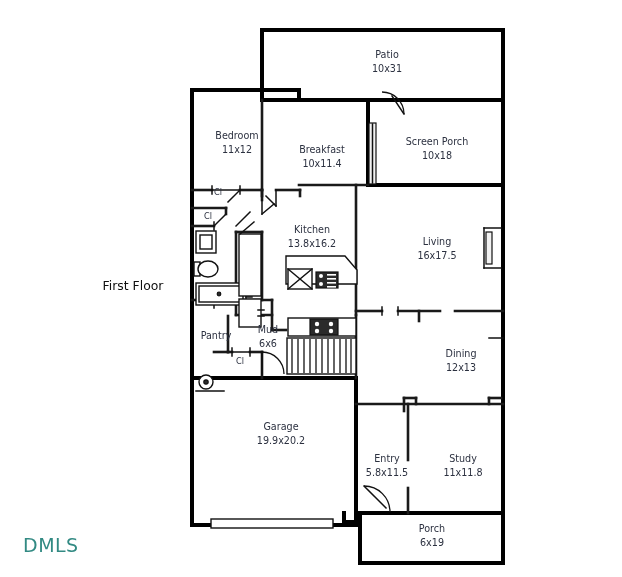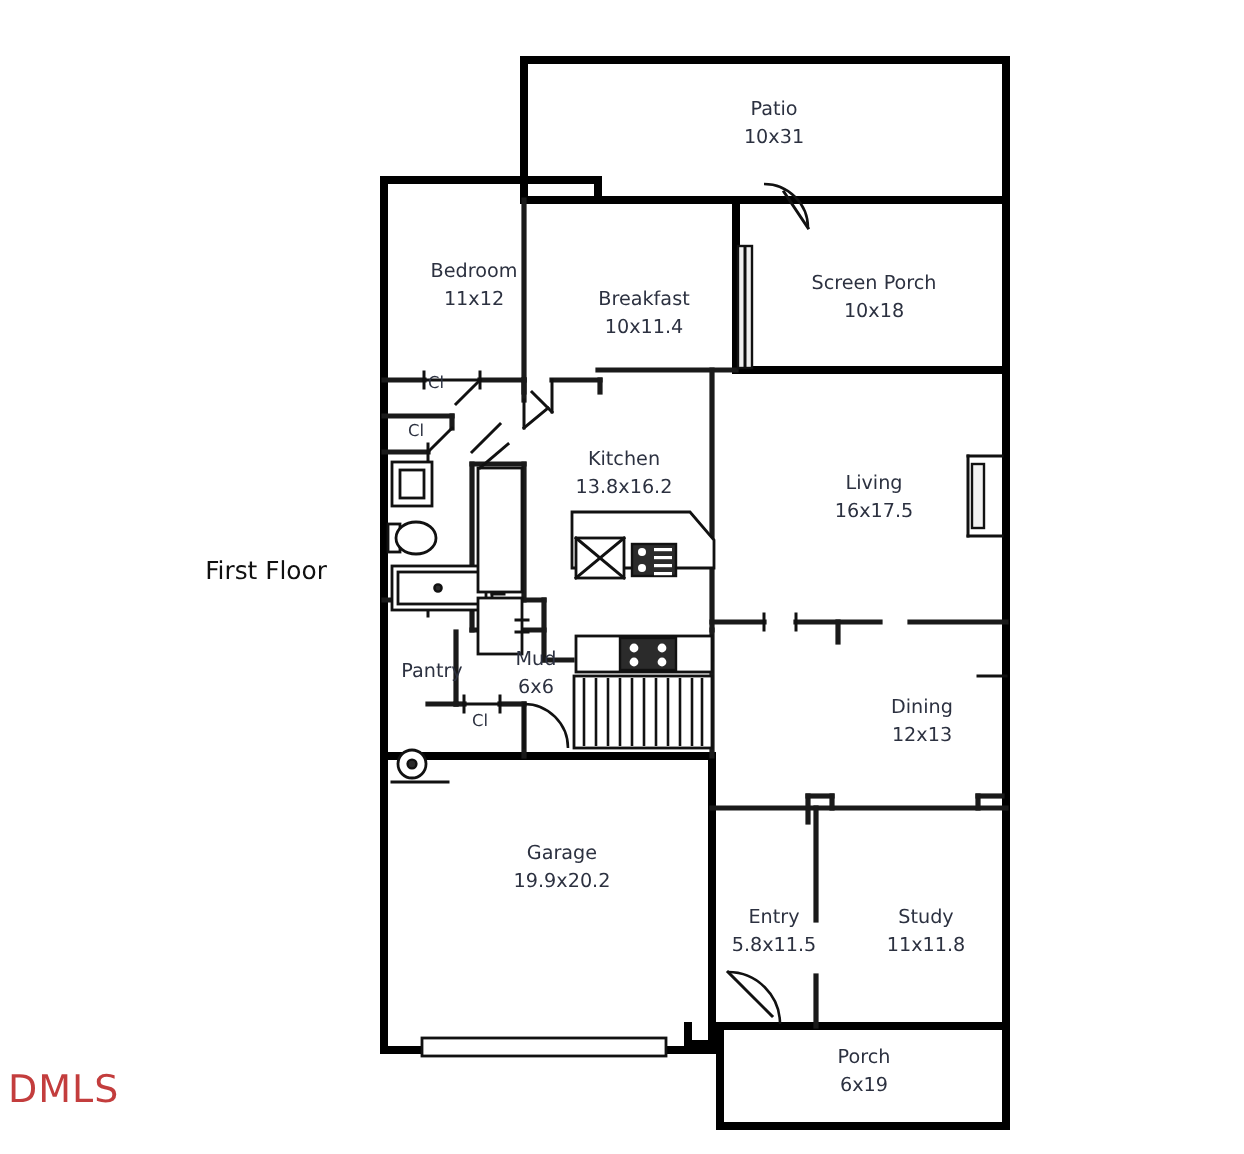--- a/index.html
+++ b/index.html
@@ -91,26 +91,26 @@
   }
   .floor-title {
     font-family: "DejaVu Sans", "Liberation Sans", sans-serif;
     font-size: 12.4px;
     fill: #101010;
     text-anchor: middle;
     dominant-baseline: middle;
   }
   .watermark {
     position: absolute;
-    left: 4px;
+    left: 23px;
     top: 534px;
     font-family: "DejaVu Sans", "Liberation Sans", sans-serif;
     font-size: 19px;
     letter-spacing: 0.5px;
-    color: #b91c1c;
+    color: #0f766e;
     opacity: 0.85;
     user-select: none;
   }
 </style>
 </head>
 <body>
 
 <div id="plan-root">
 
   <svg id="floorplan" viewBox="0 0 622 577" xmlns="http://www.w3.org/2000/svg">

